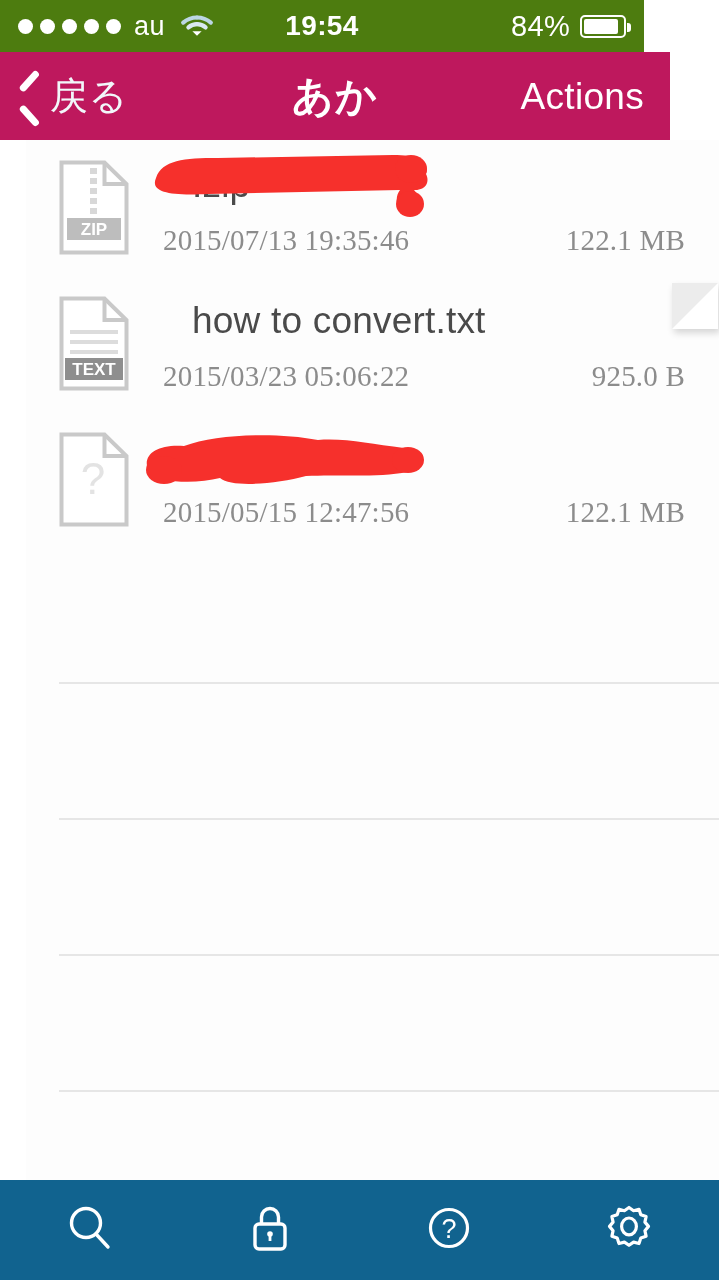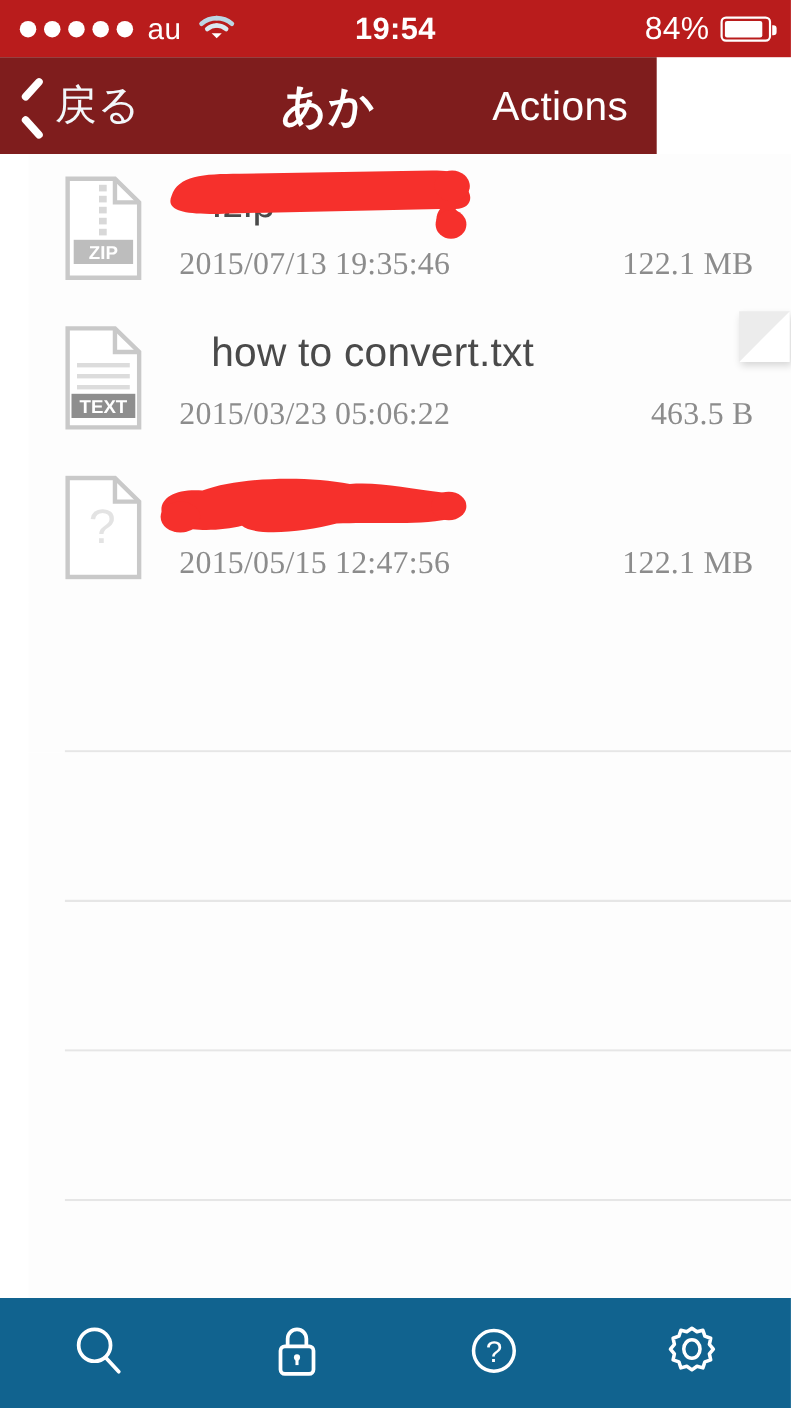--- a/index.html
+++ b/index.html
@@ -18,23 +18,23 @@
     position: relative;
     width: 719px;
     height: 1280px;
     background: #ffffff;
   }
 
   
   #status-bar {
     position: absolute;
     left: 0; top: 0;
-    width: 719px;
+    width: 644px;
     height: 52px;
-    background: #b91c1c;
+    background: #4d7c0f;
     display: flex;
     align-items: center;
     box-sizing: border-box;
     padding: 0 18px;
   }
   .sb-left {
     display: flex;
     align-items: center;
     gap: 9px;
     flex: 0 0 auto;
@@ -95,23 +95,23 @@
     position: absolute;
     left: 2px; top: 2px; bottom: 2px;
     background: #ffffff;
     border-radius: 2px;
   }
 
   
   #nav-bar {
     position: absolute;
     left: 0; top: 52px;
-    width: 597px;
+    width: 670px;
     height: 88px;
-    background: #7f1d1d;
+    background: #be185d;
   }
   #back-button {
     position: absolute;
     left: 14px; top: 0;
     height: 88px;
     display: flex;
     align-items: center;
     gap: 4px;
     padding: 0 10px 0 4px;
   }
@@ -364,21 +364,21 @@
             <rect x="11" y="54" width="48" height="4"></rect>
           </g>
           <rect x="6" y="62" width="58" height="22" fill="#8e8e8e"></rect>
           <text x="35" y="79" font-family="'Liberation Sans', sans-serif" font-size="17" font-weight="bold" fill="#ffffff" text-anchor="middle">TEXT</text>
         </svg>
       </div>
       <div class="file-texts">
         <div class="file-name">how to convert.txt</div>
         <div class="file-meta">
           <span class="file-date">2015/03/23 05:06:22</span>
-          <span class="file-size">463.5 B</span>
+          <span class="file-size">925.0 B</span>
         </div>
       </div>
     </div>
 
     <div class="file-row">
       <div class="file-icon-wrap">
         <svg width="70" height="95" viewBox="0 0 70 95">
           <path d="M2.5 2.5h43l22 21.5v68.5h-65z" fill="#ffffff" stroke="#c9c9c9" stroke-width="4"></path>
           <path d="M45.5 2.5v21.5h22" fill="none" stroke="#c9c9c9" stroke-width="4"></path>
           <text x="34" y="62" font-family="'Liberation Sans', sans-serif" font-size="44" fill="#e3e3e3" text-anchor="middle">?</text>

